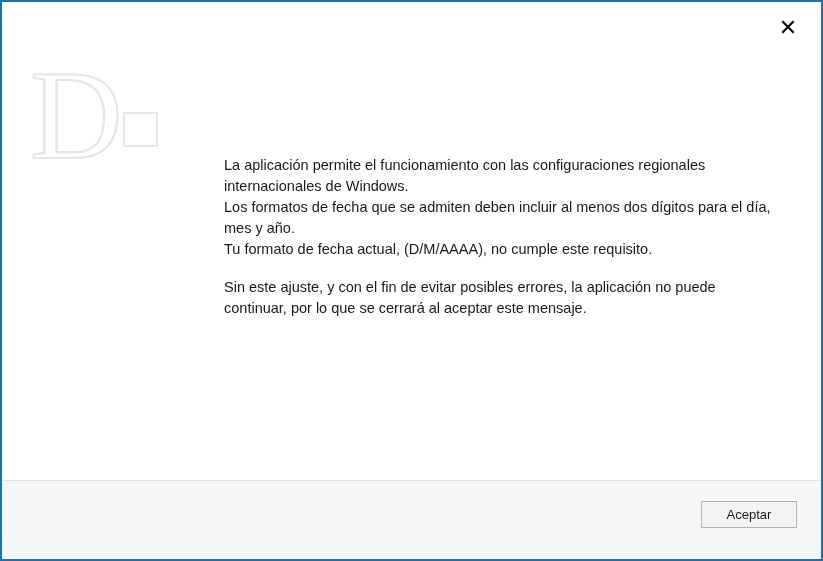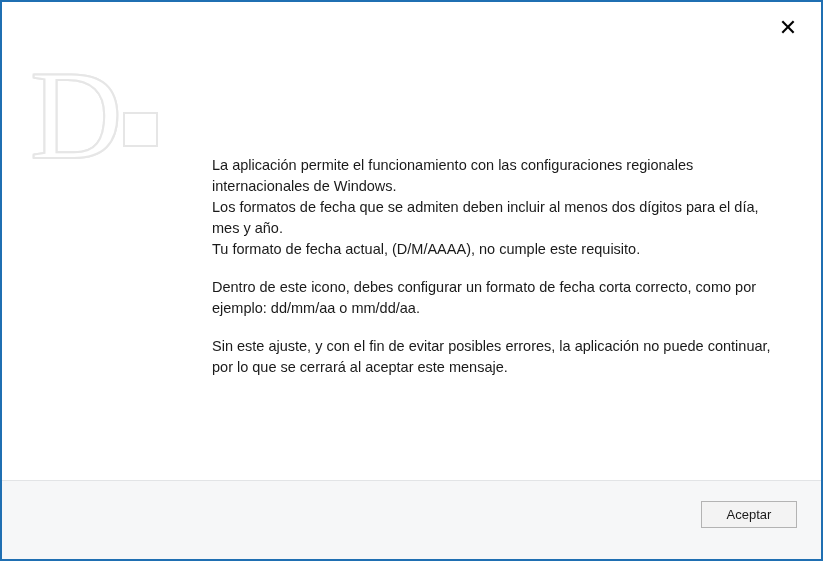--- a/index.html
+++ b/index.html
@@ -76,21 +76,21 @@
     position: absolute;
     left: 93px;
     top: 52px;
     width: 31px;
     height: 31px;
     border: 2px solid #e6e6e6;
     background: #ffffff;
   }
   .message {
     position: absolute;
-    left: 210px;
+    left: 222px;
     top: 97px;
     right: 40px;
     color: #1a1a1a;
     font-size: 14.5px;
     line-height: 21px;
   }
   .message p {
     margin: 0 0 17px 0;
   }
   .message p:last-child {
@@ -138,21 +138,20 @@
 
     <div class="logo">
       <span class="letter">D</span>
       <span class="square"></span>
     </div>
 
     <div class="message">
       <p style="white-space: pre-line;">La aplicación permite el funcionamiento con las configuraciones regionales internacionales de Windows.
 Los formatos de fecha que se admiten deben incluir al menos dos dígitos para el día, mes y año.
 Tu formato de fecha actual, (D/M/AAAA), no cumple este requisito.</p>
-      <p>Dentro de este icono, debes configurar un formato de fecha corta correcto, como por ejemplo: dd/mm/aa o mm/dd/aa.</p>
       <p>Sin este ajuste, y con el fin de evitar posibles errores, la aplicación no puede continuar, por lo que se cerrará al aceptar este mensaje.</p>
     </div>
 
     <div class="cursor">
       <svg width="14" height="22" viewBox="0 0 14 22">
         <polygon points="0,0 0,17 4,13.2 6.6,19.6 9.4,18.4 6.8,12.2 12,12.2" fill="#000000" stroke="#ffffff" stroke-width="1"></polygon>
       </svg>
     </div>
 
   </div>

